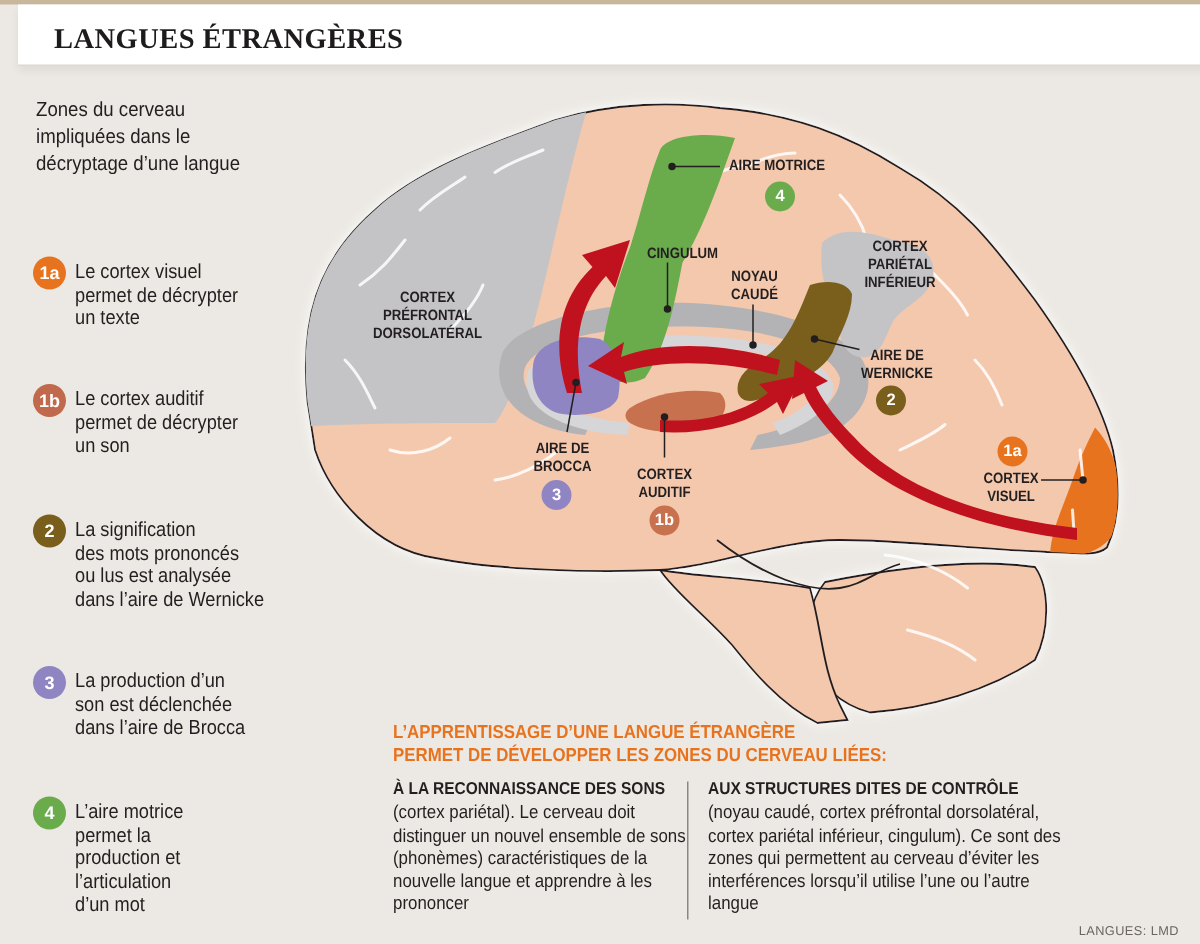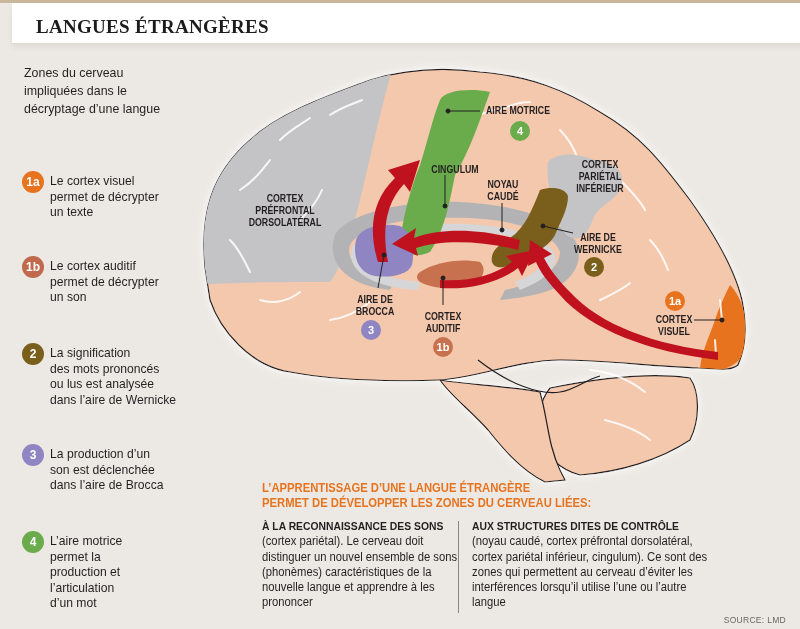--- a/index.html
+++ b/index.html
@@ -237,13 +237,13 @@
 <div class="col col-1">
   <div class="head">À LA RECONNAISSANCE DES SONS</div>
   <div>(cortex pariétal). Le cerveau doit distinguer un nouvel ensemble de sons (phonèmes) caractéristiques de la nouvelle langue et apprendre à les prononcer</div>
 </div>
 <div class="divider"></div>
 <div class="col col-2">
   <div class="head">AUX STRUCTURES DITES DE CONTRÔLE</div>
   <div>(noyau caudé, cortex préfrontal dorsolatéral, cortex pariétal inférieur, cingulum). Ce sont des zones qui permettent au cerveau d’éviter les interférences lorsqu’il utilise l’une ou l’autre langue</div>
 </div>
 
-<div class="source">SOURCE: LMD</div>
+<div class="source">LANGUES: LMD</div>
 
 </body></html>

